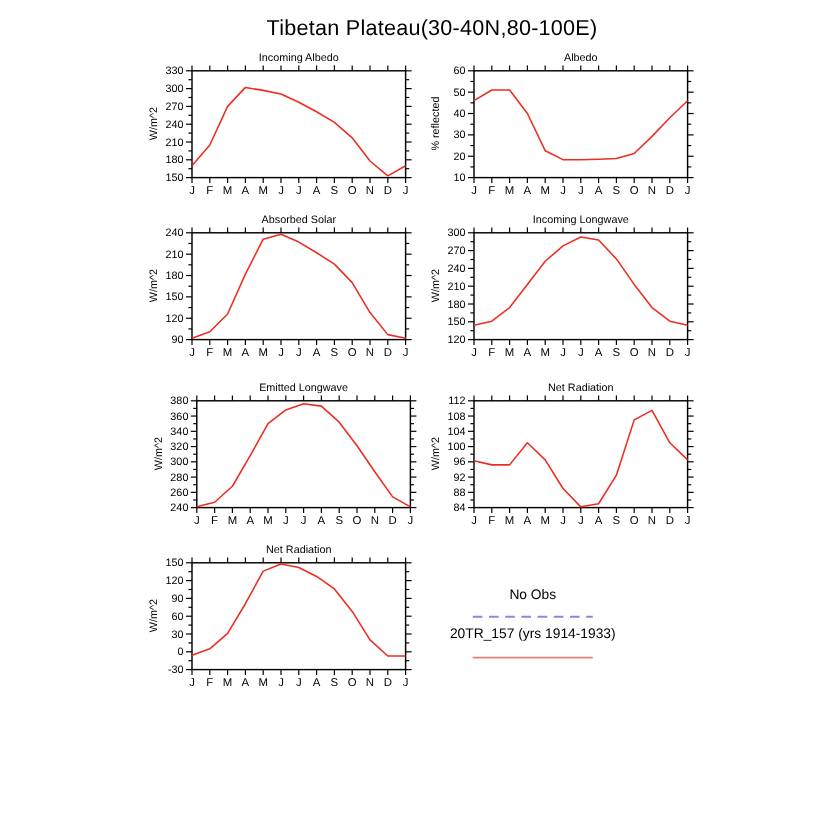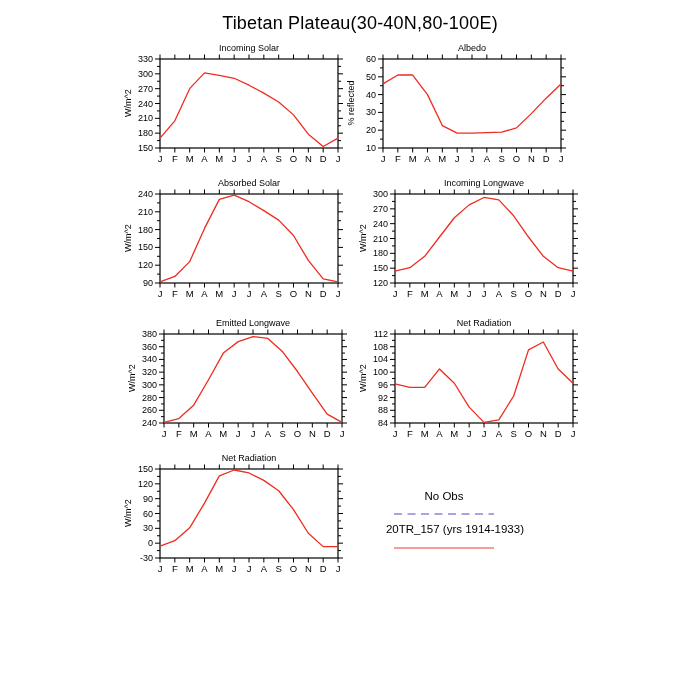--- a/index.html
+++ b/index.html
@@ -9,31 +9,31 @@
   .chart{position:absolute;width:235px;height:135px;}
   .chart-title{position:absolute;top:-2px;left:40px;width:178px;text-align:center;font-size:9px;}
   .ylabel{position:absolute;left:-36px;top:52px;width:90px;height:12px;text-align:center;font-size:9px;transform:rotate(-90deg);}
   svg.plot{position:absolute;left:0;top:0;overflow:visible;}
   svg text{font-family:"Liberation Sans",sans-serif;fill:#000;}
   .legend{position:absolute;left:364px;top:470px;width:160px;height:80px;margin-top:13px;}
   .legend .lg-label{position:absolute;left:0;width:160px;text-align:center;font-size:11.5px;white-space:nowrap;}
   .legend svg{position:absolute;left:30px;overflow:visible;}
   #lg-label-0{top:7px;}
   #lg-line-0{top:29px;}
-  #lg-label-1{top:40px;text-align:right;}
+  #lg-label-1{top:40px;}
   #lg-line-1{top:63px;}
 </style>
 </head>
 <body>
 
 <div class="figure">
   <div class="main-title">Tibetan Plateau(30-40N,80-100E)</div>
 
   <div class="chart" style="left:120px;top:45px;">
-    <div class="chart-title">Incoming Solar</div>
+    <div class="chart-title">Incoming Albedo</div>
     <div class="ylabel">W/m^2</div>
     <svg class="plot" width="235" height="135">
         <g stroke="#000000" stroke-width="1" fill="none">
           <rect x="40" y="14" width="178" height="89" stroke-width="1.2"></rect>
           <line x1="40" y1="103" x2="40" y2="107.5"></line>
           <line x1="40" y1="14" x2="40" y2="9.5"></line>
           <line x1="54.833333333333336" y1="103" x2="54.833333333333336" y2="107.5"></line>
           <line x1="54.833333333333336" y1="14" x2="54.833333333333336" y2="9.5"></line>
           <line x1="69.66666666666667" y1="103" x2="69.66666666666667" y2="107.5"></line>
           <line x1="69.66666666666667" y1="14" x2="69.66666666666667" y2="9.5"></line>
@@ -103,21 +103,21 @@
           <text x="33" y="76.33333333333334" text-anchor="end" font-size="9">210</text>
           <text x="33" y="61.5" text-anchor="end" font-size="9">240</text>
           <text x="33" y="46.66666666666667" text-anchor="end" font-size="9">270</text>
           <text x="33" y="31.833333333333336" text-anchor="end" font-size="9">300</text>
           <text x="33" y="17" text-anchor="end" font-size="9">330</text>
         </g>
         <polyline points="40.00,93.11 54.83,75.81 69.67,43.67 84.50,27.84 99.33,30.32 114.17,33.28 129.00,40.21 143.83,48.12 158.67,57.02 173.50,69.87 188.33,89.16 203.17,101.52 218.00,93.11" fill="none" stroke="#ee2c20" stroke-width="1.3" stroke-linejoin="round"></polyline>
       </svg>
   </div>
 
-  <div class="chart" style="left:343px;top:45px;">
+  <div class="chart" style="left:355px;top:45px;">
     <div class="chart-title">Albedo</div>
     <div class="ylabel">% reflected</div>
     <svg class="plot" width="235" height="135">
         <g stroke="#000000" stroke-width="1" fill="none">
           <rect x="40" y="14" width="178" height="89" stroke-width="1.2"></rect>
           <line x1="40" y1="103" x2="40" y2="107.5"></line>
           <line x1="40" y1="14" x2="40" y2="9.5"></line>
           <line x1="54.833333333333336" y1="103" x2="54.833333333333336" y2="107.5"></line>
           <line x1="54.833333333333336" y1="14" x2="54.833333333333336" y2="9.5"></line>
           <line x1="69.66666666666667" y1="103" x2="69.66666666666667" y2="107.5"></line>

